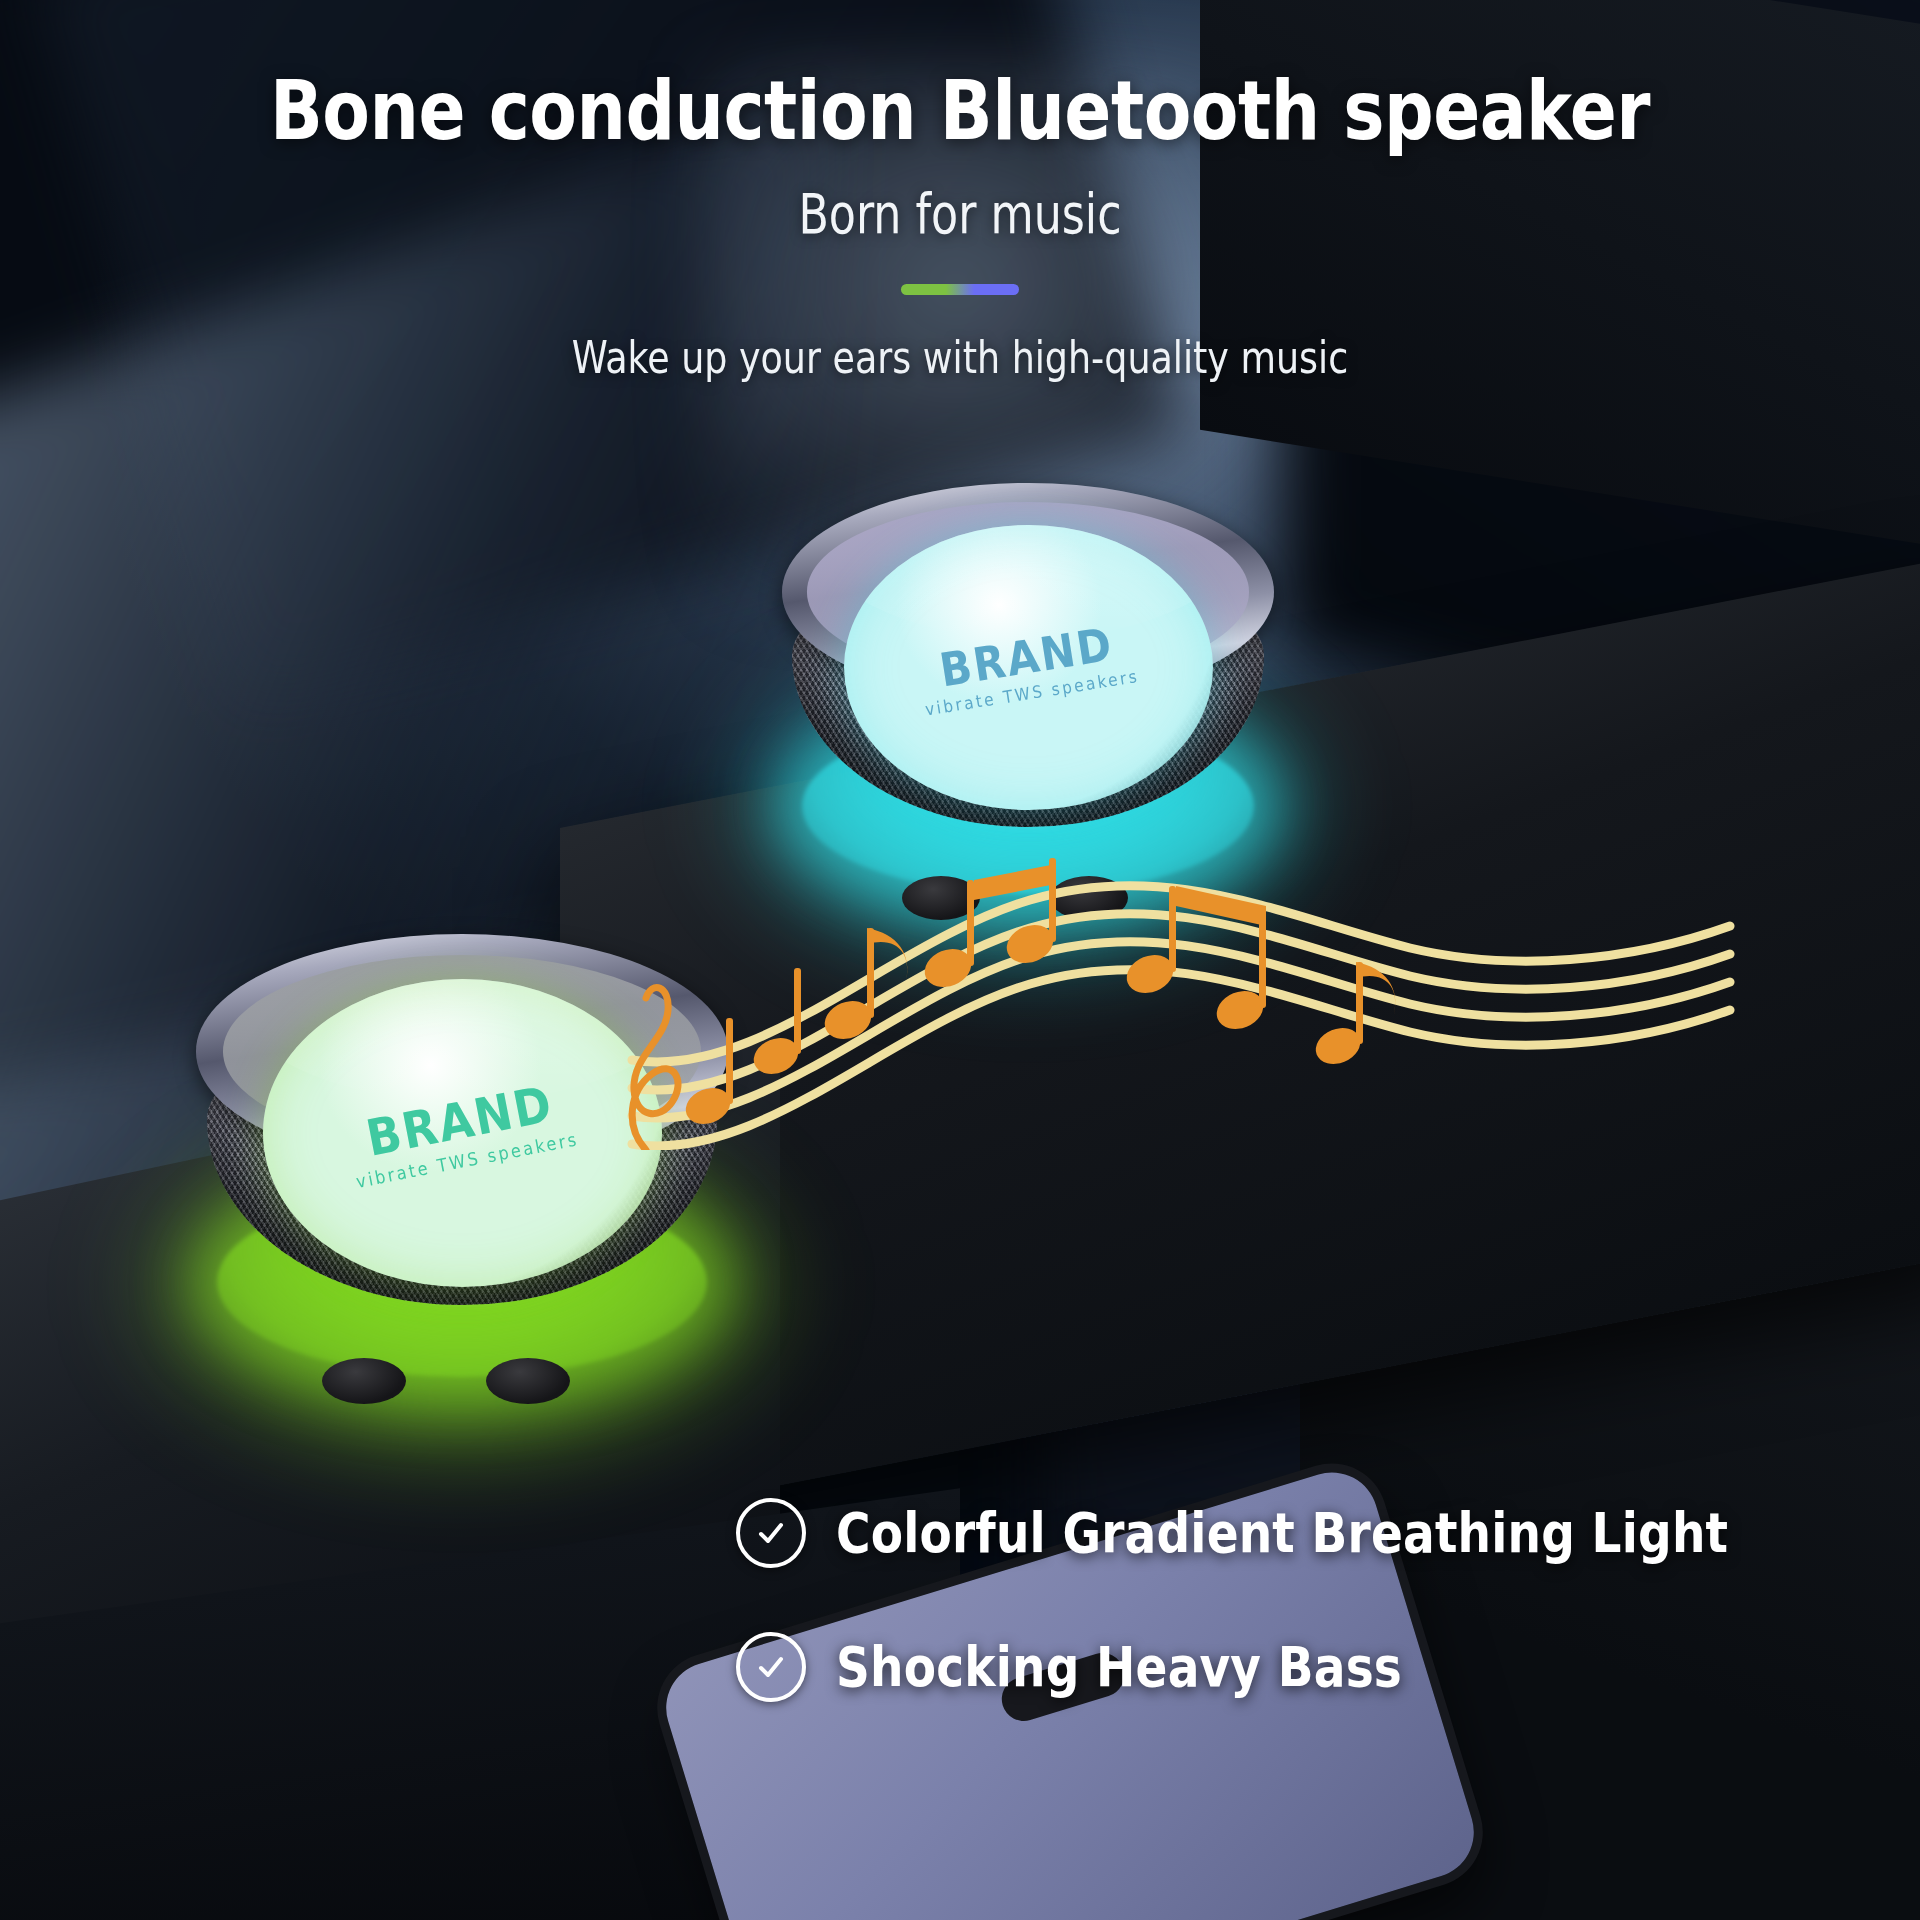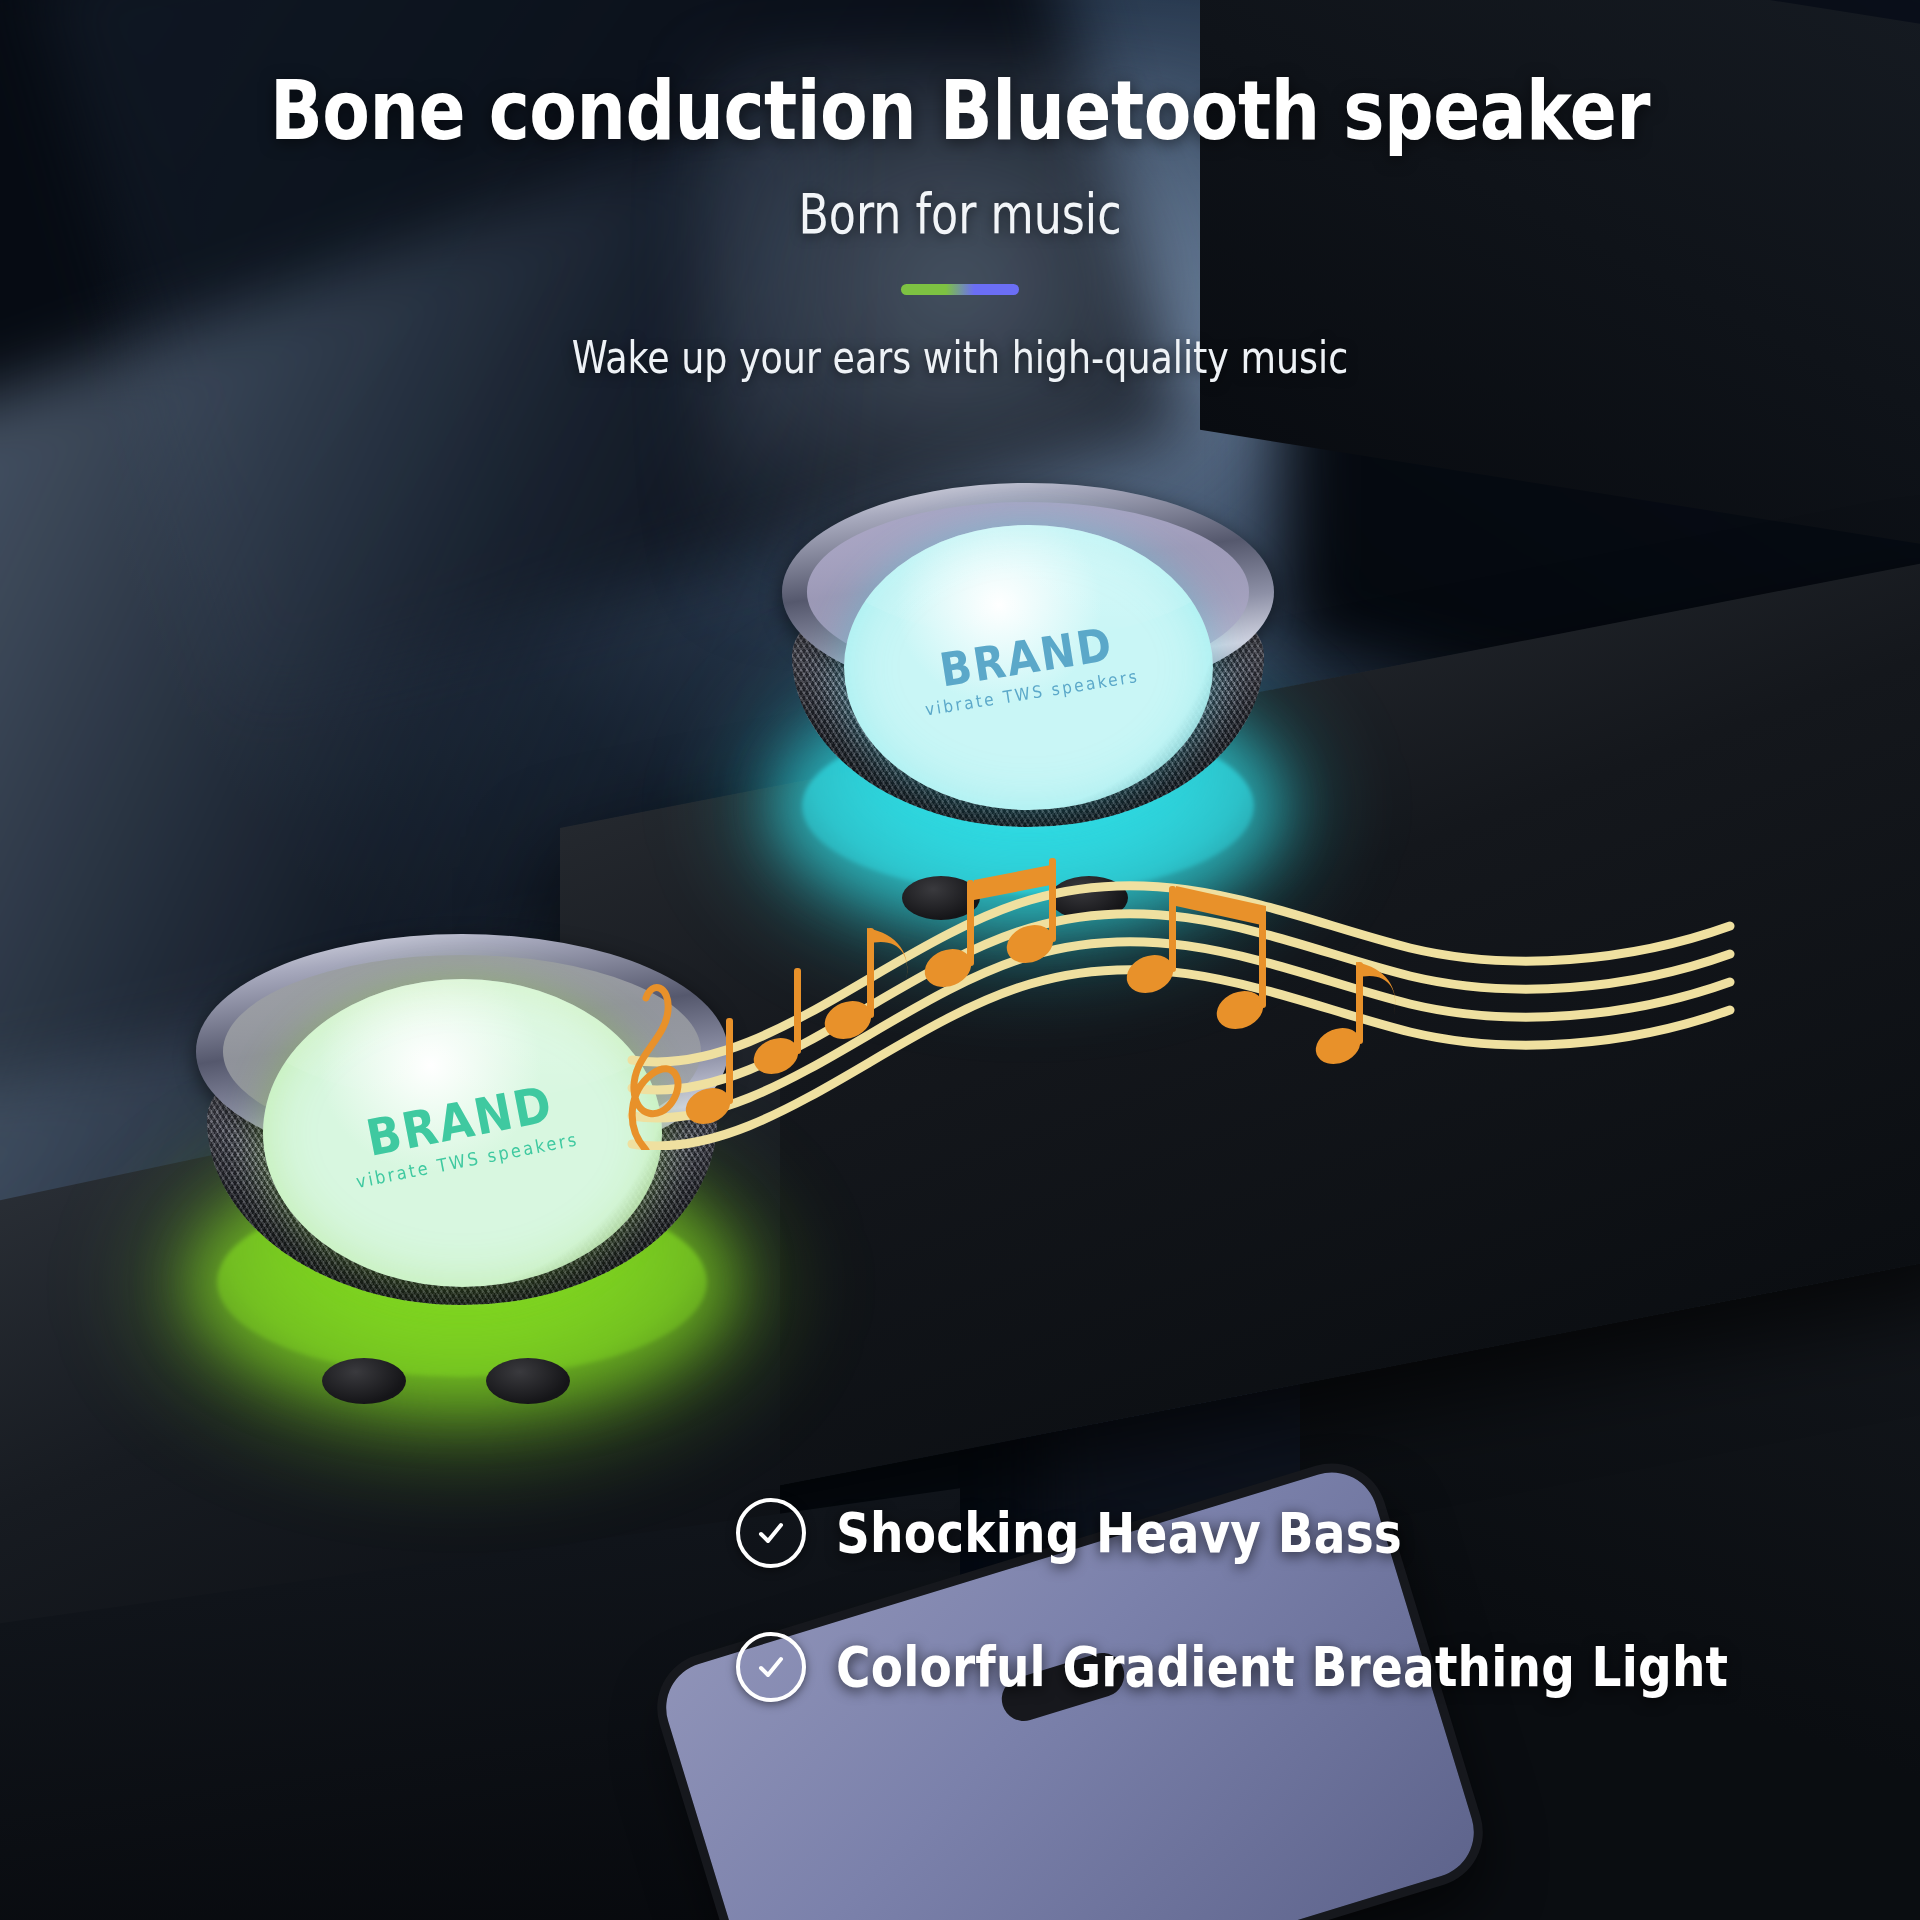--- a/index.html
+++ b/index.html
@@ -249,25 +249,25 @@
     </div>
   </div>
 
   <div class="features" style="left:736px;top:1498px;">
     <div class="feat">
       <div class="check">
         <svg width="34" height="34" viewBox="0 0 34 34">
             <path d="M7 18 L14 25 L27 9" fill="none" stroke="#fff" stroke-width="4" stroke-linecap="round" stroke-linejoin="round"></path>
           </svg>
       </div>
-      <div class="feat-label">Shocking Heavy Bass</div>
+      <div class="feat-label">Colorful Gradient Breathing Light</div>
     </div>
     <div class="feat">
       <div class="check">
         <svg width="34" height="34" viewBox="0 0 34 34">
             <path d="M7 18 L14 25 L27 9" fill="none" stroke="#fff" stroke-width="4" stroke-linecap="round" stroke-linejoin="round"></path>
           </svg>
       </div>
-      <div class="feat-label">Colorful Gradient Breathing Light</div>
+      <div class="feat-label">Shocking Heavy Bass</div>
     </div>
   </div>
 
 </div>
 
 </body></html>

